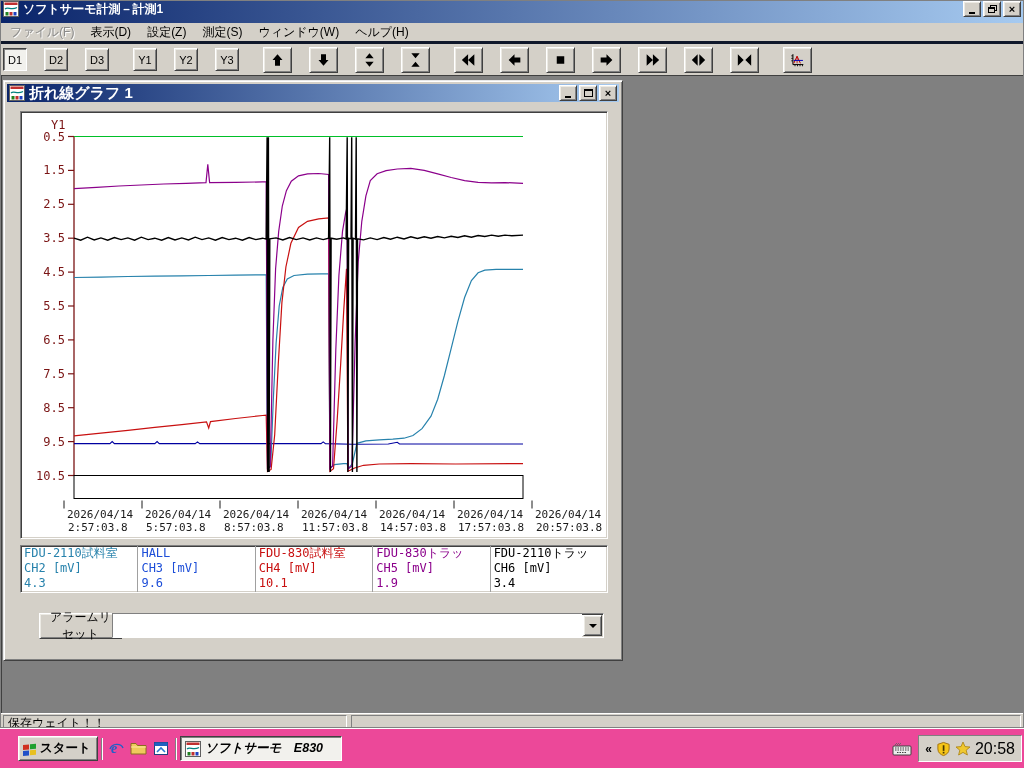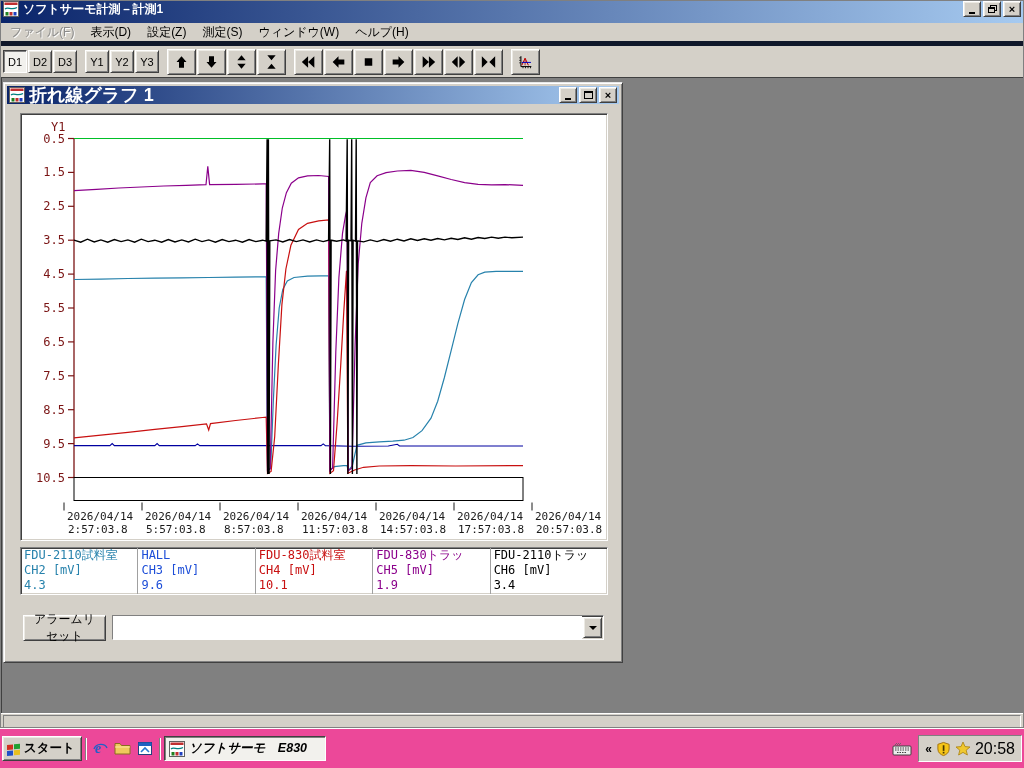--- a/index.html
+++ b/index.html
@@ -3,21 +3,21 @@
 <meta charset="utf-8">
 <style>
   html,body{margin:0;padding:0;background:#D4D0C8;}
   #screen{position:relative;width:1024px;height:768px;overflow:hidden;background:#D4D0C8;
           font-family:"Liberation Sans",sans-serif;font-size:12px;color:#000;
           -webkit-font-smoothing:none;}
   svg{display:block;}
 
   
   .raised{background:#D4D0C8;border:1px solid;border-color:#FFFFFF #404040 #404040 #FFFFFF;
-          box-shadow:inset 1px 1px 0 #ECEAE4, inset -1px -1px 0 #808080;}
+          box-shadow:inset 1px 1px 0 #ECEAE4, inset -1px -1px 0 #808080;margin-left:16px;}
   .pressed{background:#F2F1ED;border:1px solid;border-color:#404040 #FFFFFF #FFFFFF #404040;
           box-shadow:inset 1px 1px 0 #808080;}
   .sunken{border:1px solid;border-color:#808080 #FFFFFF #FFFFFF #808080;
           box-shadow:inset 1px 1px 0 #404040, inset -1px -1px 0 #D4D0C8;background:#fff;}
   .sunken-flat{border:1px solid;border-color:#808080 #FFFFFF #FFFFFF #808080;background:#D4D0C8;}
 
   
   #app-window{position:absolute;left:0;top:0;width:1024px;height:732px;background:#D4D0C8;
               display:flex;flex-direction:column;border:1px solid #808080;box-sizing:border-box;}
   .titlebar{height:22px;background:linear-gradient(to right,#0A246A,#A6CAF0);
@@ -29,36 +29,36 @@
   .g-min{width:6px;height:2px;background:#000;margin-top:7px;}
   .g-max{width:9px;height:8px;border:1px solid #000;border-top:2px solid #000;box-sizing:border-box;}
   .g-restore{width:7px;height:6px;border:1px solid #000;border-top:2px solid #000;box-sizing:border-box;
              box-shadow:2px -2px 0 -1px #D4D0C8,2px -2px 0 0 #000;margin:2px 2px 0 0;}
   .g-close{font-size:11px;font-weight:bold;line-height:10px;}
 
   #menubar{height:18px;display:flex;align-items:center;padding-left:1px;flex:0 0 auto;background:#D4D0C8;}
   .menu-item{padding:16px 8px;line-height:17px;white-space:nowrap;}
   .menu-item.disabled{color:#8a8a8a;text-shadow:1px 1px 0 #ffffff;}
 
-  #toolbar{height:31px;flex:0 0 auto;border-top:5px solid #0f172a;display:flex;align-items:center;
+  #toolbar{height:31px;flex:0 0 auto;border-top:3px solid #0f172a;display:flex;align-items:center;
            padding:0 2px;background:#D4D0C8;}
   .tb-btn{display:flex;align-items:center;justify-content:center;margin-right:1px;cursor:default;}
   .tb-sm{width:24px;height:23px;font-size:11px;}
   .tb-lg{width:29px;height:26px;}
   .tb-gap{width:7px;}
 
   #mdi{flex:1;position:relative;background:#808080;box-shadow:inset 1px 1px 0 #404040;overflow:hidden;}
 
   
   #graph-window{position:absolute;left:2px;top:5px;width:620px;height:581px;background:#D4D0C8;
                 border:1px solid;border-color:#E8E8E8 #404040 #404040 #E8E8E8;
                 box-shadow:inset 1px 1px 0 #FFFFFF, inset -1px -1px 0 #808080;box-sizing:border-box;}
   #gw-titlebar{position:absolute;left:3px;top:3px;right:3px;height:18px;
                background:linear-gradient(to right,#0A246A,#A6CAF0);display:flex;align-items:center;padding:0 2px;box-sizing:border-box;}
-  #gw-titlebar .tb-title{color:#fff;font-weight:bold;font-size:18px;margin-left:4px;flex:1;}
+  #gw-titlebar .tb-title{color:#fff;font-weight:bold;font-size:15px;margin-left:4px;flex:1;}
   #chart-panel{position:absolute;left:16px;top:30px;width:588px;height:428px;box-sizing:border-box;}
   #legend-panel{position:absolute;left:16px;top:464px;width:588px;height:48px;box-sizing:border-box;
                 display:flex;font-family:"DejaVu Sans Mono",monospace;font-size:12px;line-height:15px;}
   .legend-cell{flex:1 1 0;overflow:hidden;white-space:nowrap;padding:0 0 0 3px;border-right:1px solid #a0a0a0;}
   .legend-cell:last-child{border-right:none;}
   .legend-cell div{height:15px;overflow:hidden;}
   #alarm-btn{position:absolute;left:19px;top:532px;width:83px;height:26px;
              font-family:"Liberation Sans",sans-serif;font-size:12px;display:flex;align-items:center;justify-content:center;}
   #alarm-combo{position:absolute;left:108px;top:532px;width:492px;height:25px;box-sizing:border-box;
                display:flex;}
@@ -315,20 +315,21 @@
         <div id="alarm-combo" class="sunken">
           <div class="field"></div>
           <div class="drop raised">
               <span class="tri-down"></span>
             </div>
         </div>
       </div>
     </div>
 
     <div id="statusbar">
+      <div id="sb-left" class="sb-panel sunken-flat">保存ウェイト！！</div>
       <div id="sb-right" class="sb-panel sunken-flat"></div>
     </div>
 
   </div>
 
   <div id="taskbar">
     <button id="start-btn" class="raised">
       <span>
         <svg width="15" height="14" viewBox="0 0 15 14">
             <g transform="skewY(-5)">

